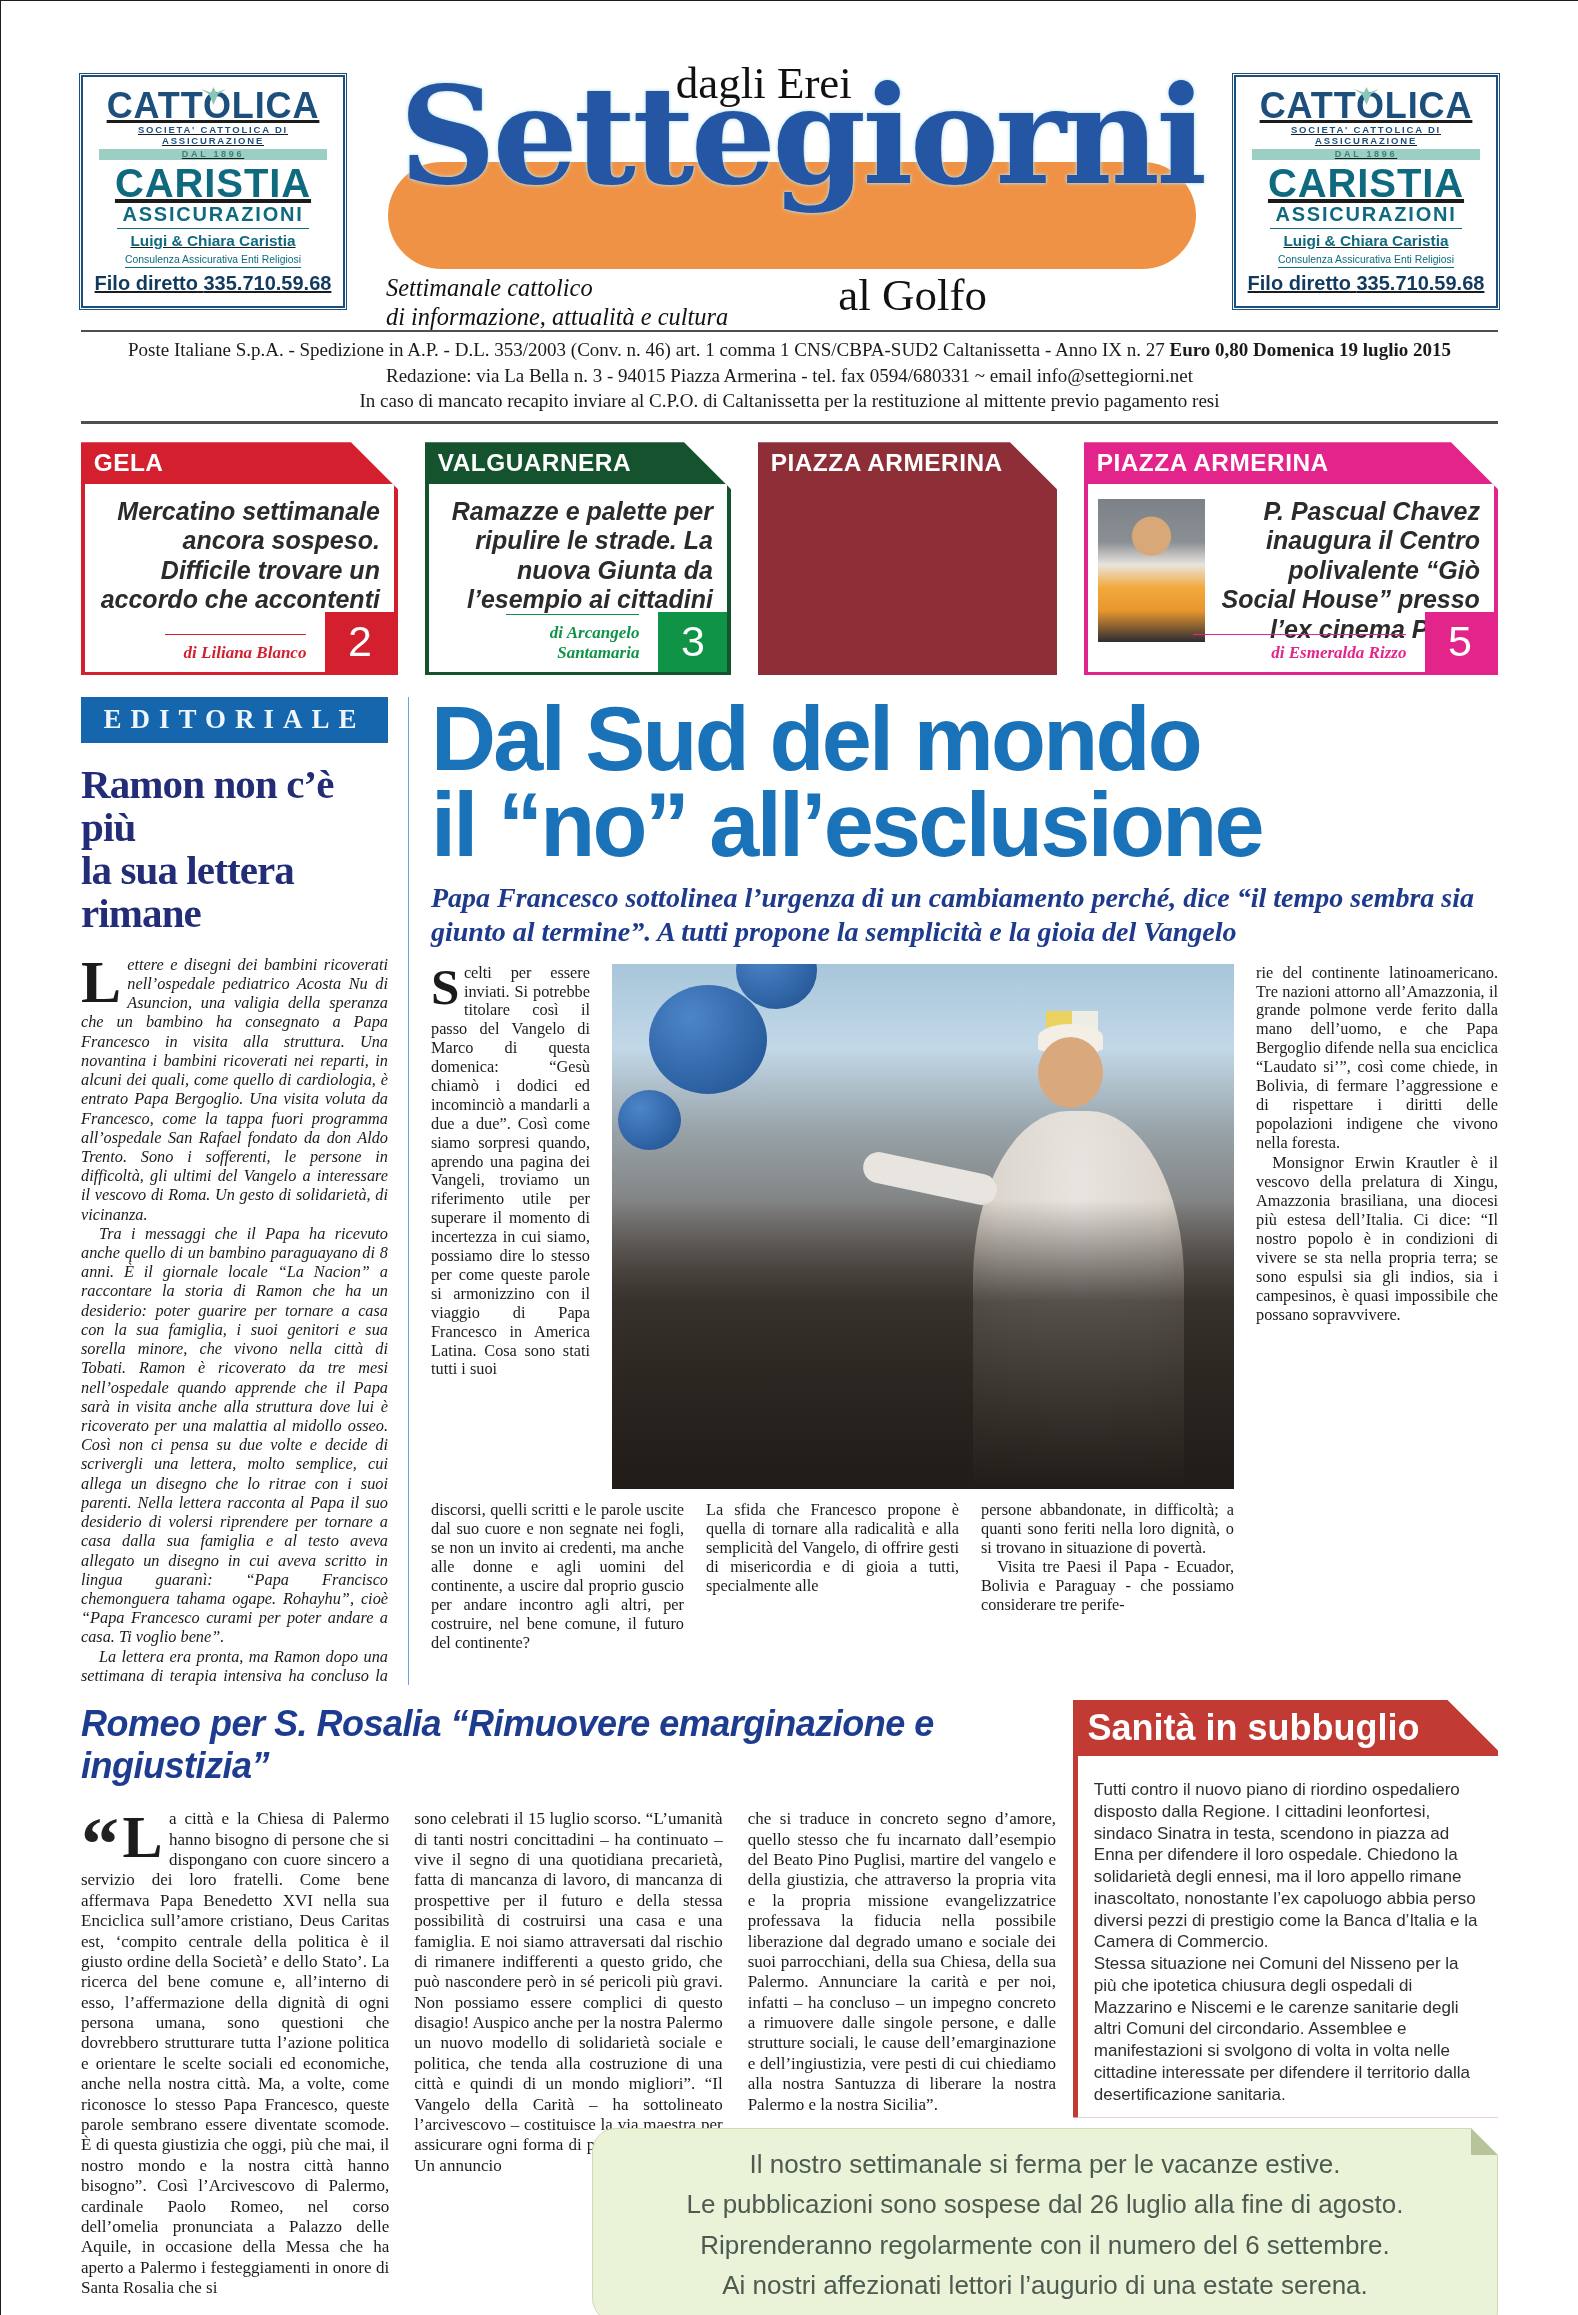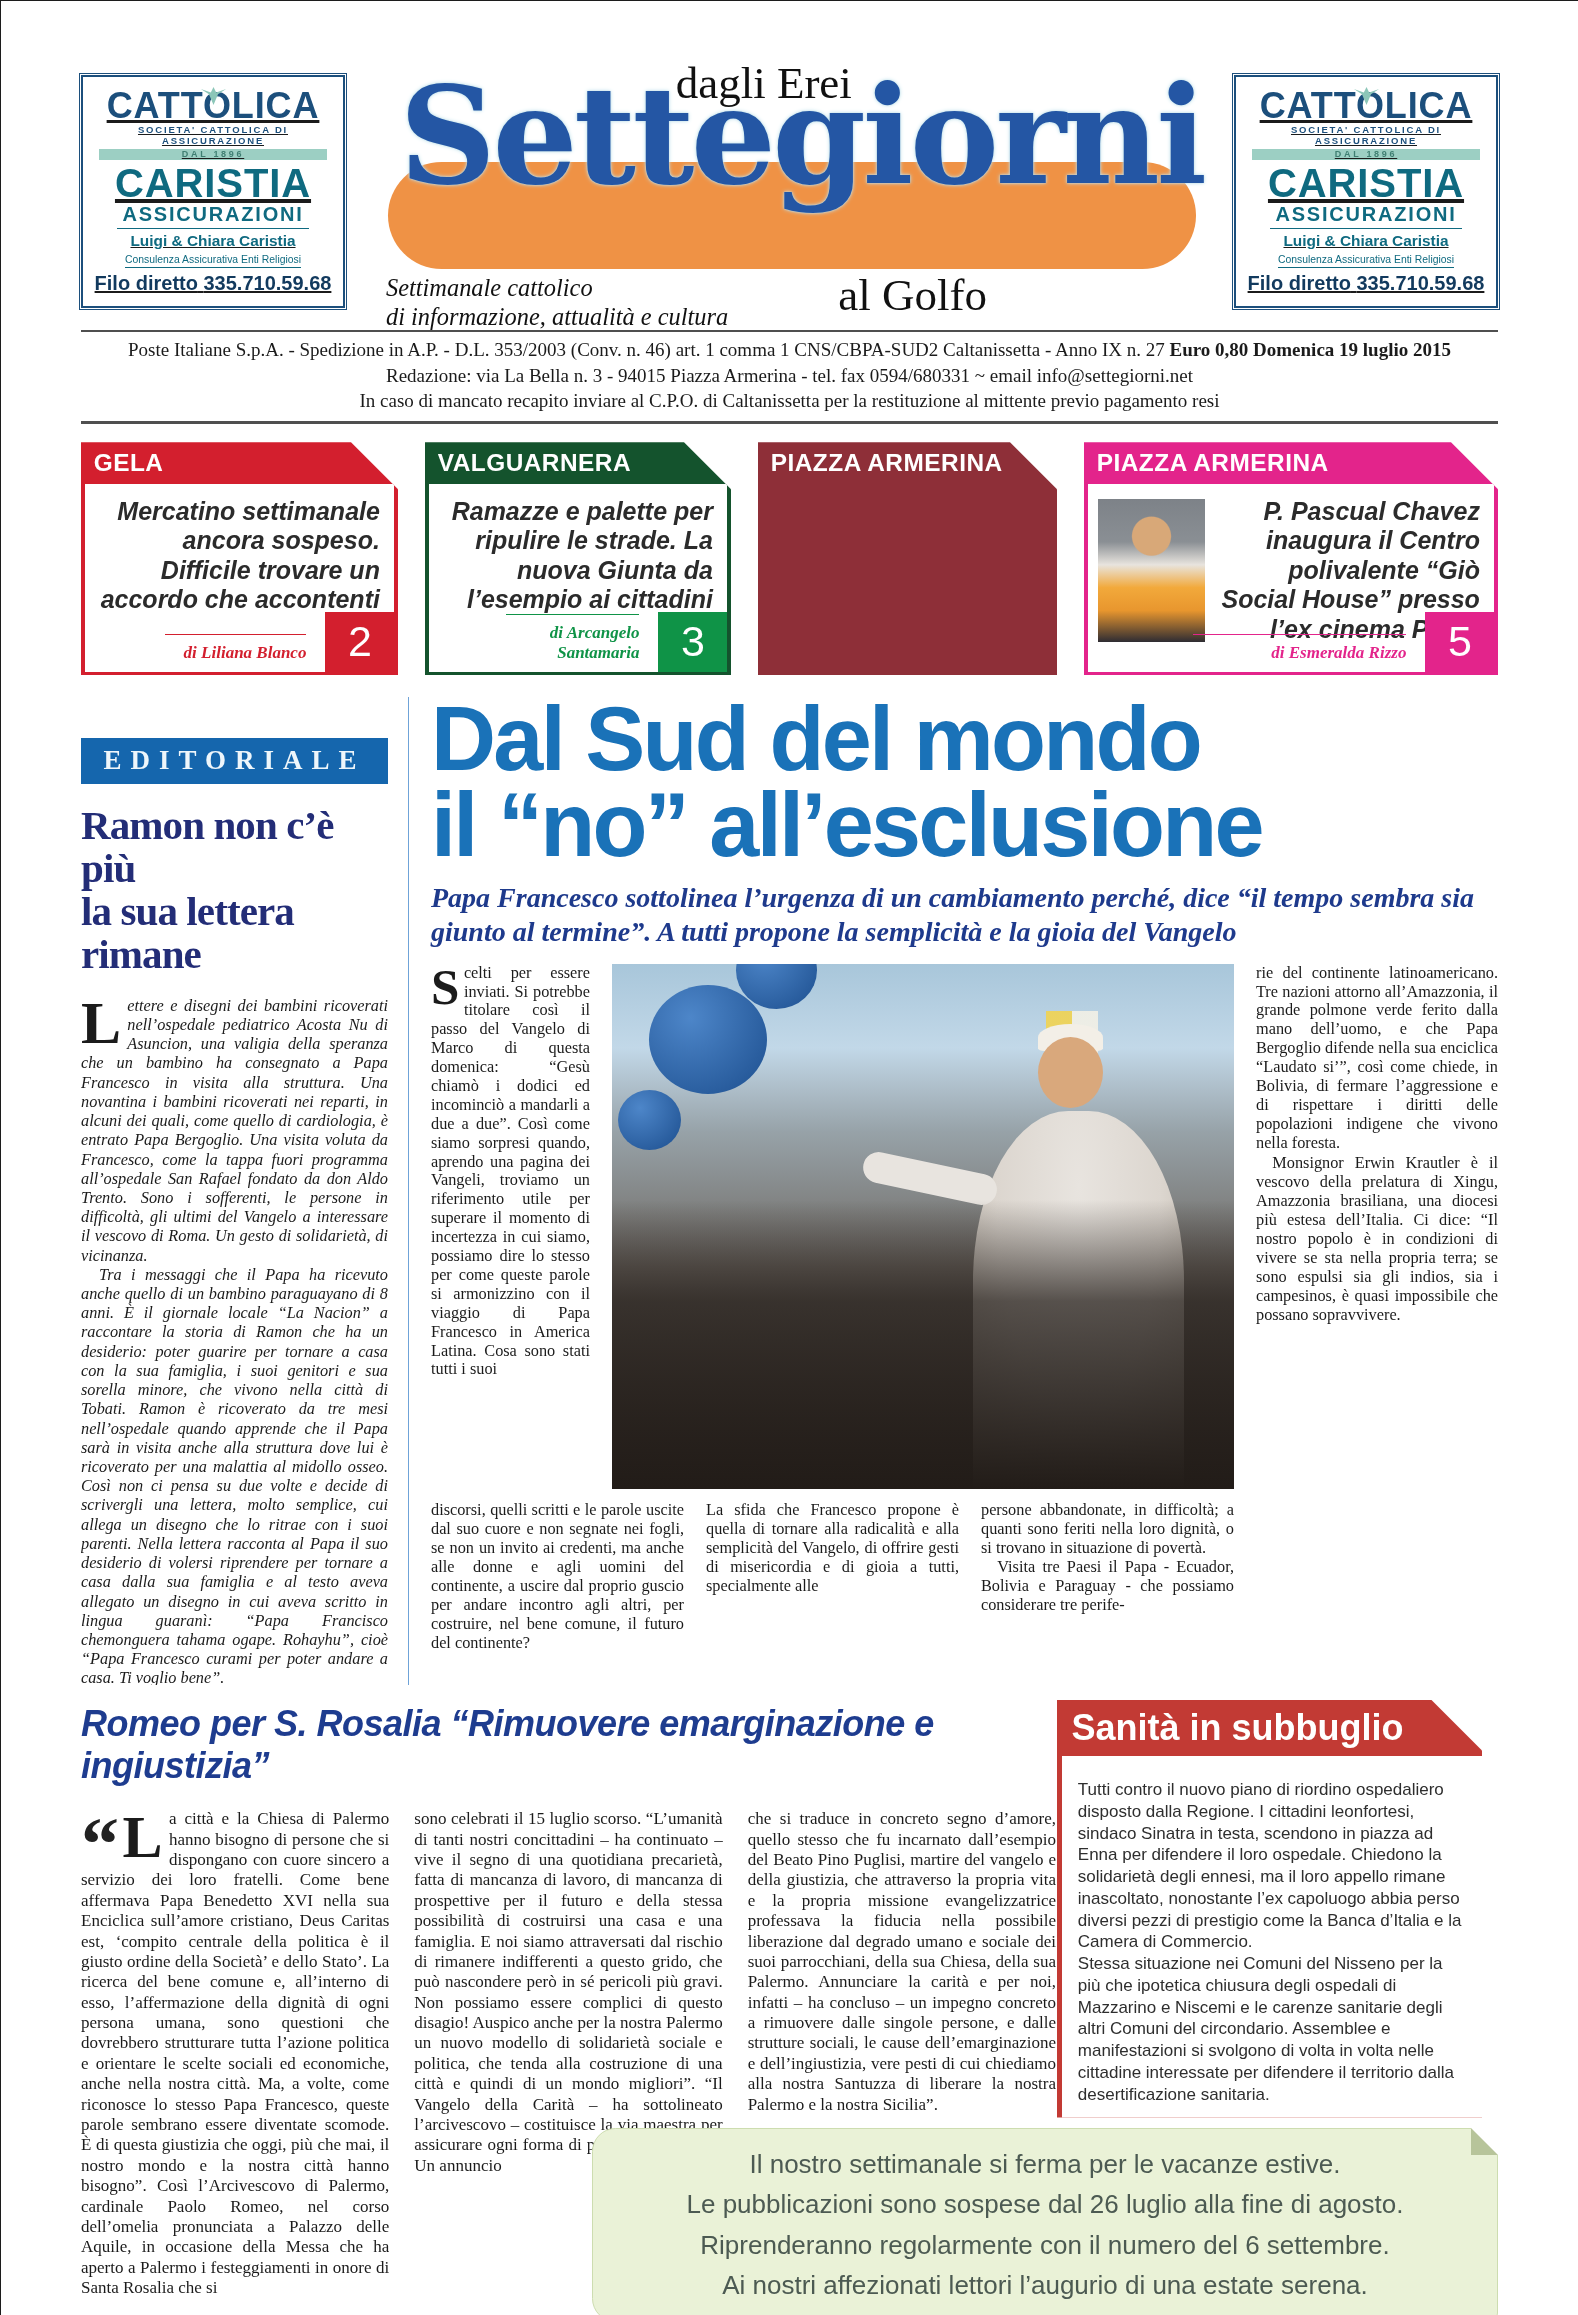--- a/index.html
+++ b/index.html
@@ -56,21 +56,21 @@
   .c-maroon { color:#8e2f38; } .bg-maroon { background:#8e2f38; }
   .c-pink { color:#e3248b;text-align:right; } .bg-pink { background:#e3248b; }
   .teaser-photo { float:left; width:107px; height:143px; margin:1.8px 11px 3.6px 1.8px;
     background:
       radial-gradient(circle at 50% 26%, #d8a878 16%, transparent 17%),
       linear-gradient(180deg, #7d8288 0%, #8a8f94 30%, #e8e4de 46%, #f2a93b 62%, #e8962e 78%, #2e2c33 100%);
     background-color:#9aa0a6; }
 
   
   .mainsec { margin-top:22px; display:grid; grid-template-columns:327px 1fr; gap:0; height:988px; overflow:hidden; }
-  .editorial { padding-right:20px;margin-top:41px; }
+  .editorial { padding-right:20px; }
   .ed-band { background:#1566ad; color:#eef6fb; text-align:center; font-size:27px; font-weight:bold; letter-spacing:9px; padding:7.2px 0; }
   .ed-h { margin-top:20px; font-weight:bold; font-size:41px; line-height:1.05; color:#232d77; letter-spacing:-0.9px; }
   .ed-body { margin-top:20px; font-style:italic; font-size:16.3px; line-height:1.18; text-align:justify; }
   .ed-body p + p { text-indent:18px; }
   .dropcap::first-letter { float:left; font-size:60px; line-height:0.78; padding:4.5px 6.3px 0 0; font-style:normal; font-weight:bold; }
 
   .article { border-left:1.8px solid #6fa3d8; padding-left:22px; display:flex; flex-direction:column; }
   .art-h { font-family:"Liberation Sans", sans-serif; font-weight:bold; font-size:90px; line-height:0.95; color:#1a72b8; letter-spacing:-2.7px; }
   .art-stand { margin-top:12.7px; font-style:italic; font-weight:bold; font-size:28px; line-height:1.22; color:#1e3a8c; }
   .art-grid { margin-top:14.5px; flex:1; display:grid; grid-template-columns:159px 1fr 242px; grid-template-rows:525px 1fr; column-gap:22px; overflow:hidden; }
@@ -85,21 +85,21 @@
   .dropcap-s::first-letter { float:left; font-size:51px; line-height:0.8; padding:3.6px 4.5px 0 0; font-weight:bold; }
 
   
   .bottomsec { position:relative; margin-top:18px; height:622px; }
   .romeo { width:975px; }
   .romeo-h { font-family:"Liberation Sans", sans-serif; font-style:italic; font-weight:bold; font-size:36px; color:#1e3c8f; letter-spacing:-0.5px; }
   .romeo-cols { margin-top:22px; display:grid; grid-template-columns:repeat(3,1fr); column-gap:25px; height:525px; overflow:hidden; }
   .romeo-col { font-size:17px; line-height:1.2; text-align:justify; overflow:hidden; }
   .bigquote { float:left; font-size:76px; line-height:0.55; padding:14.5px 3.6px 0 0; font-weight:bold; color:#222; }
 
-  .sanita { position:absolute; right:16px; top:-3.6px; width:425px; height:418px; clip-path:polygon(0 0, calc(100% - 51px) 0, 100% 51px, 100% 100%, 0 100%); background:#c23a34; }
+  .sanita { position:absolute; right:0; top:-3.6px; width:425px; height:418px; clip-path:polygon(0 0, calc(100% - 51px) 0, 100% 51px, 100% 100%, 0 100%); background:#c23a34; }
   .sanita-inner { position:absolute; left:4.5px; top:56px; right:0; bottom:0; background:#fff; padding:23.5px 12.7px 0 16.3px; }
   .sanita-title { height:56px; display:flex; align-items:center; padding-left:14.5px; color:#fff; font-family:"Liberation Sans", sans-serif; font-weight:bold; font-size:36px; }
   .sanita-body { font-family:"Liberation Sans", sans-serif; font-size:17px; line-height:1.28; color:#2e2e2e; }
   .sanita-byline { margin-top:14.5px; text-align:right; font-style:italic; font-weight:bold; font-size:19px; padding-right:9px; }
 
   .greenbox { position:absolute; right:0; bottom:3.6px; width:906px; height:194px; background:#eaf2d7; border:0.9px solid #cdddb0; border-radius:23.5px 3.6px 9px 23.5px; z-index:5; display:flex; flex-direction:column; justify-content:center; text-align:center; font-family:"Liberation Sans", sans-serif; font-size:26px; line-height:1.55; color:#4c5a52; }
   .greenbox::after { content:""; position:absolute; top:-0.9px; right:-0.9px; width:0; height:0; border-top:27px solid #ffffff; border-left:27px solid #b7c49a; }
 
   
   .ph-balloon { position:absolute; border-radius:50%; background:radial-gradient(circle at 35% 30%, #4d86c9, #1c4e8e); }

